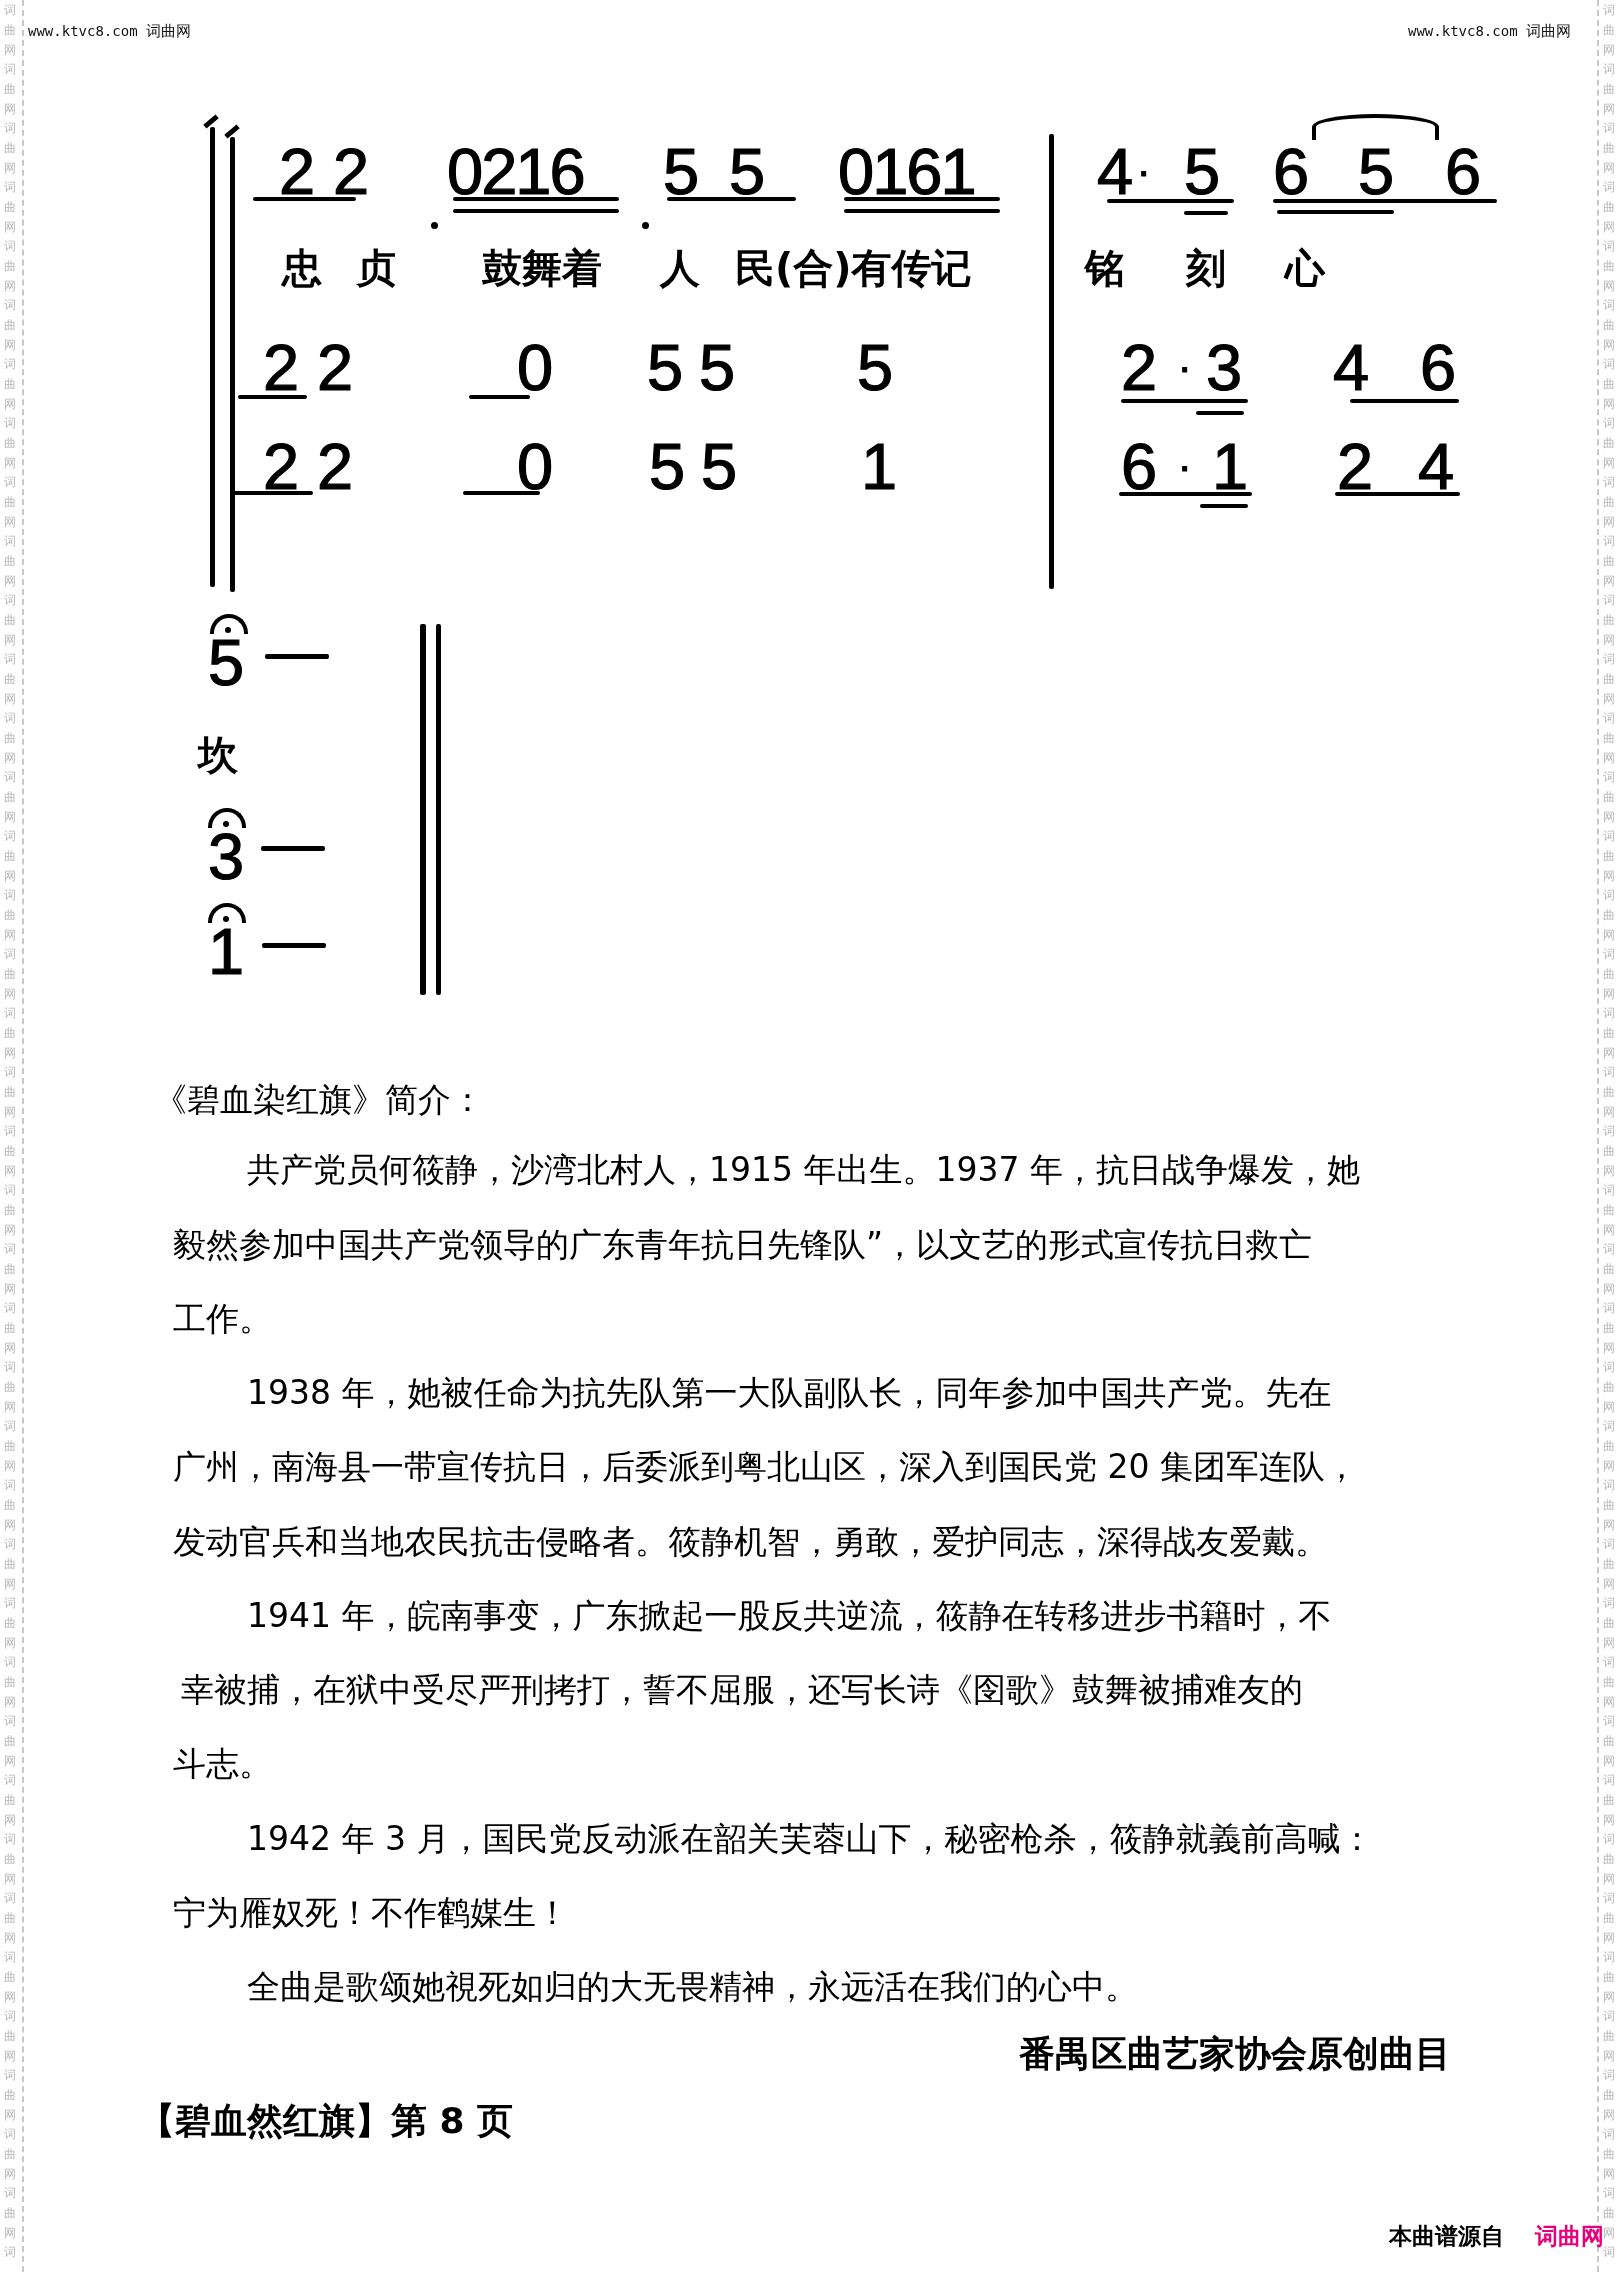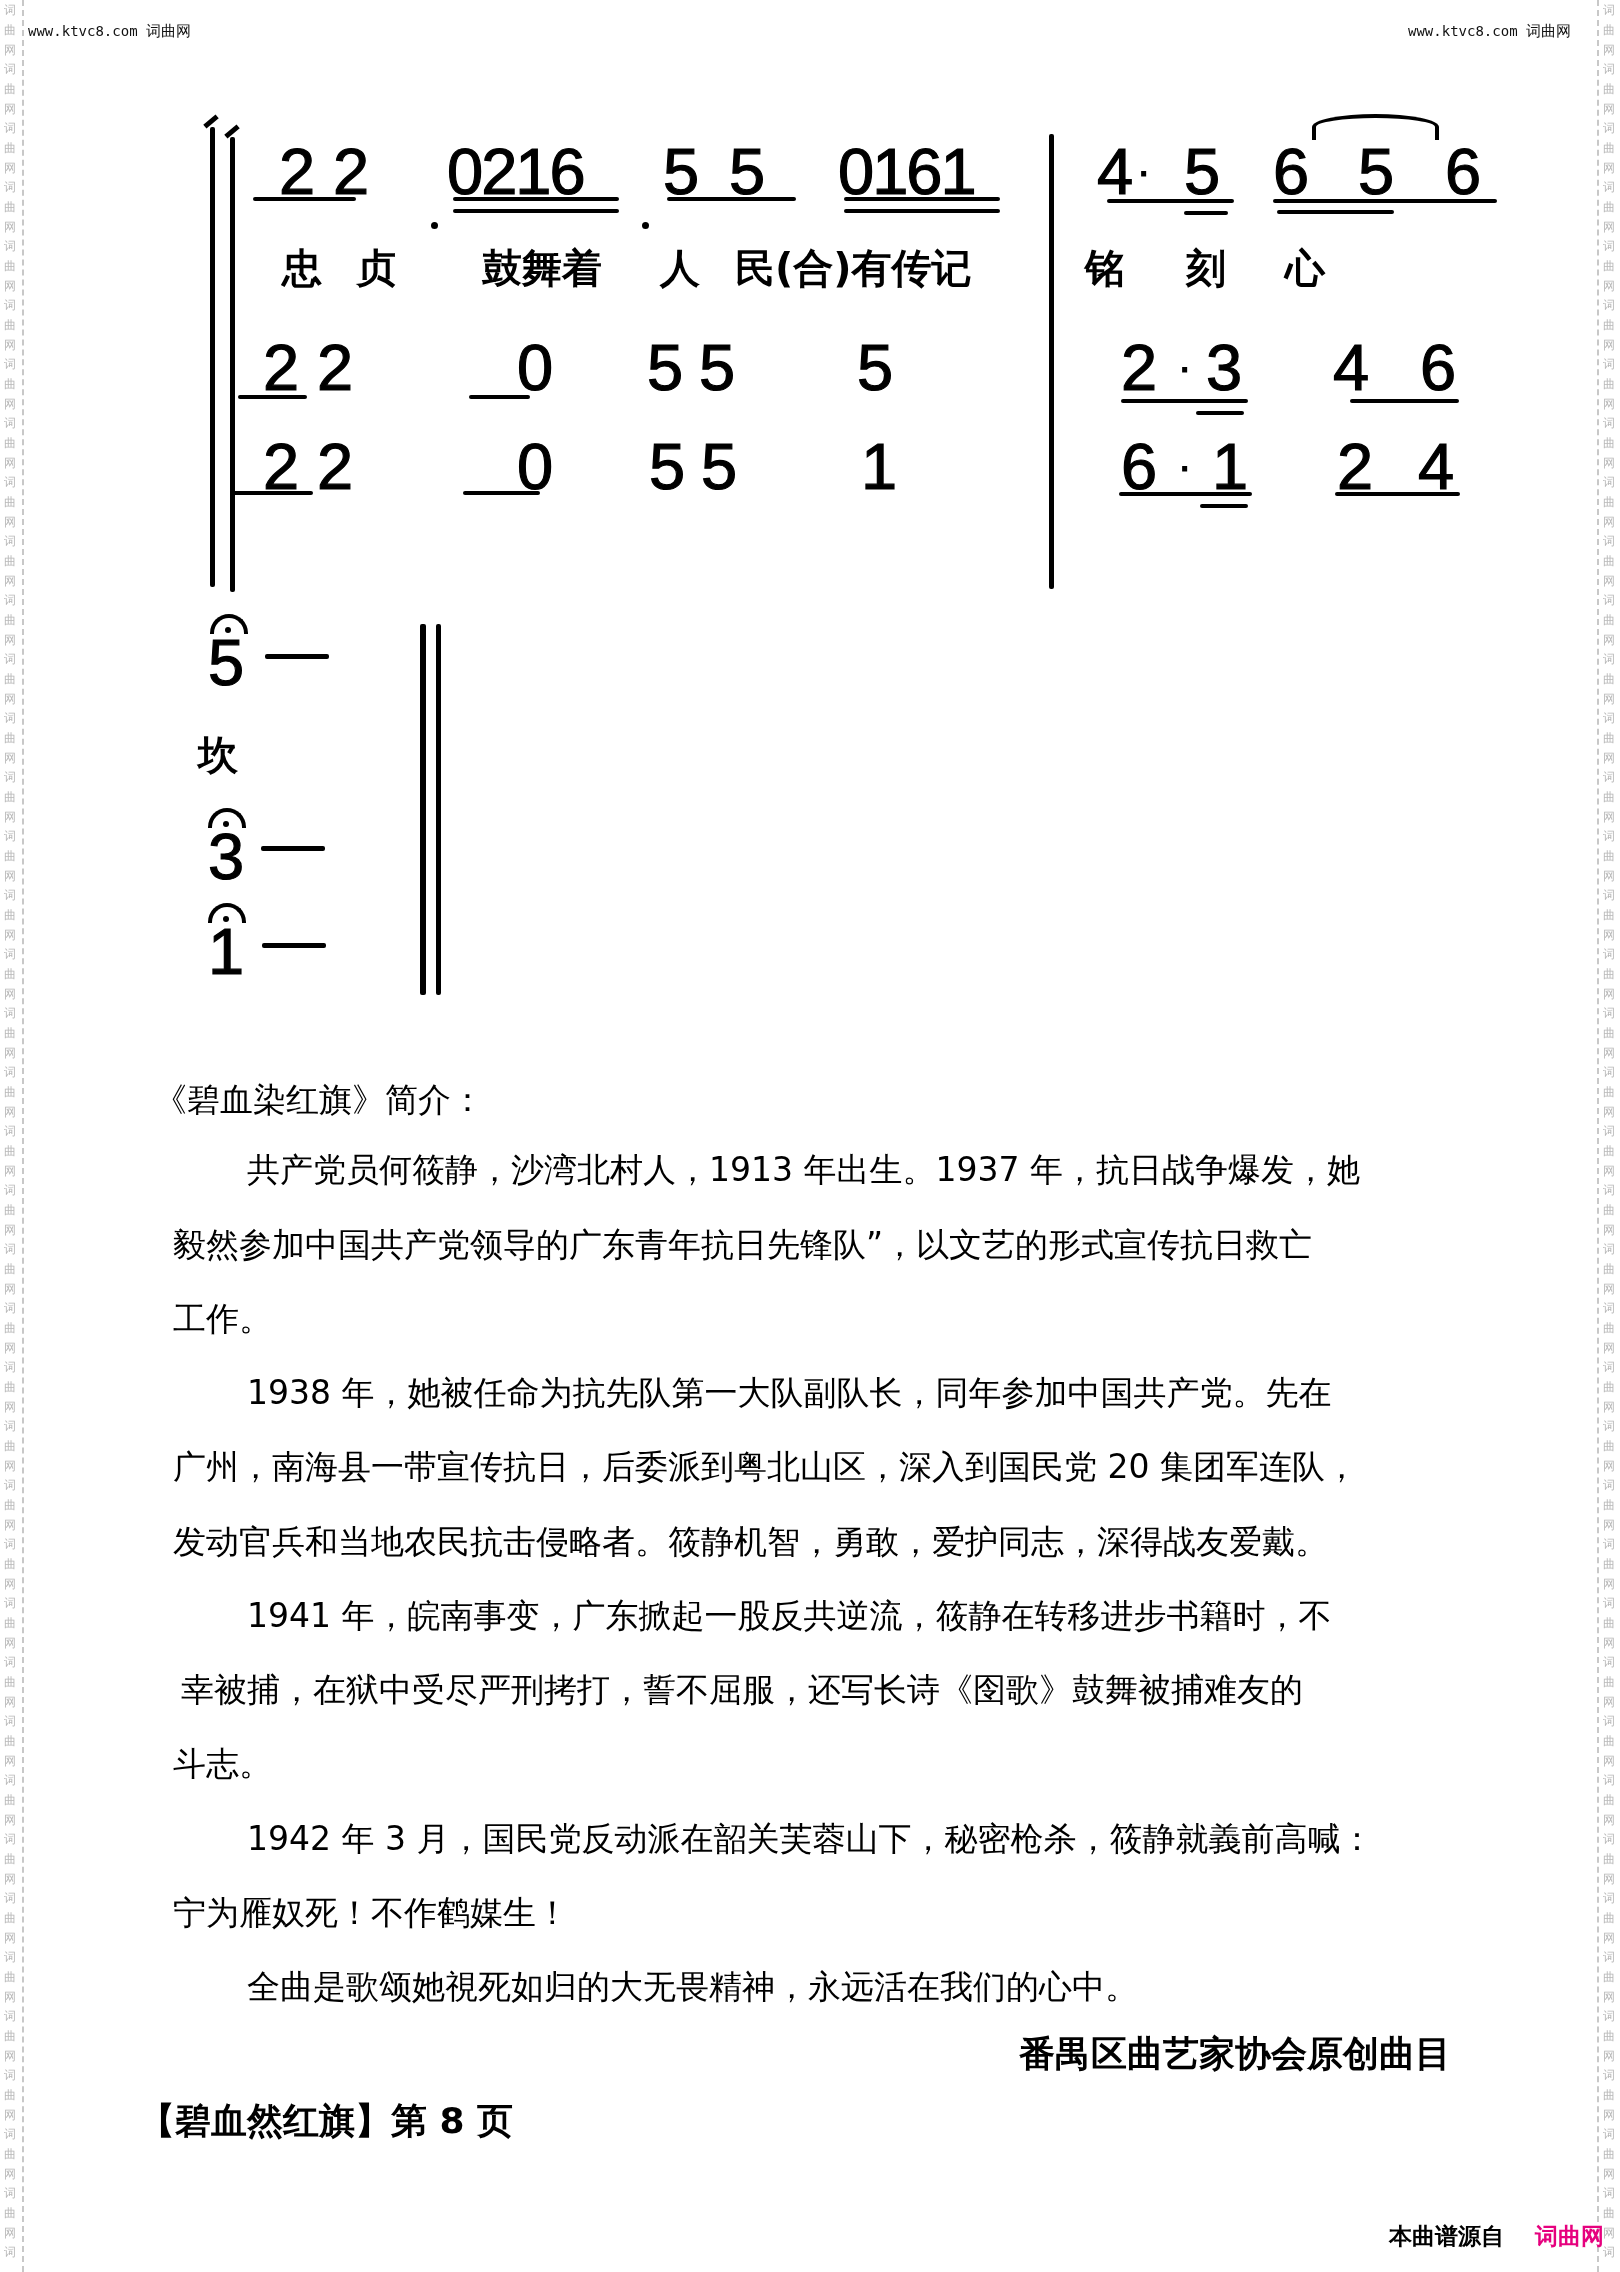--- a/index.html
+++ b/index.html
@@ -521,21 +521,21 @@
   <div class="dash" style="left:261px; top:846px;"></div>
   <div class="fermata" style="left:208px; top:903px;"></div>
   <span class="num" style="left:208px; top:919px;">1</span>
   <div class="dash" style="left:262px; top:943px;"></div>
   <div class="vline" style="left:420px; top:624px; height:371px; width:6px;"></div>
   <div class="vline" style="left:436px; top:624px; height:371px; width:5px;"></div>
 </div>
 
 <div class="prose" style="top:1074px;">
   <div class="line" style="left:-30px; top:4px;margin-left:11px;">《碧血染红旗》简介：</div>
-  <div class="line" style="left:74px; top:74px;">共产党员何筱静，沙湾北村人，1913 年出生。1937 年，抗日战争爆发，她</div>
+  <div class="line" style="left:74px; top:74px;">共产党员何筱静，沙湾北村人，1915 年出生。1937 年，抗日战争爆发，她</div>
   <div class="line" style="left:0; top:149px;">毅然参加中国共产党领导的广东青年抗日先锋队”，以文艺的形式宣传抗日救亡</div>
   <div class="line" style="left:0; top:223px;">工作。</div>
   <div class="line" style="left:74px; top:297px;">1938 年，她被任命为抗先队第一大队副队长，同年参加中国共产党。先在</div>
   <div class="line" style="left:0; top:371px;">广州，南海县一带宣传抗日，后委派到粤北山区，深入到国民党 20 集团军连队，</div>
   <div class="line" style="left:0; top:446px;">发动官兵和当地农民抗击侵略者。筱静机智，勇敢，爱护同志，深得战友爱戴。</div>
   <div class="line" style="left:74px; top:520px;">1941 年，皖南事变，广东掀起一股反共逆流，筱静在转移进步书籍时，不</div>
   <div class="line" style="left:8px; top:594px;">幸被捕，在狱中受尽严刑拷打，誓不屈服，还写长诗《囹歌》鼓舞被捕难友的</div>
   <div class="line" style="left:0; top:668px;">斗志。</div>
   <div class="line" style="left:74px; top:743px;">1942 年 3 月，国民党反动派在韶关芙蓉山下，秘密枪杀，筱静就義前高喊：</div>
   <div class="line" style="left:0; top:817px;">宁为雁奴死！不作鹤媒生！</div>

